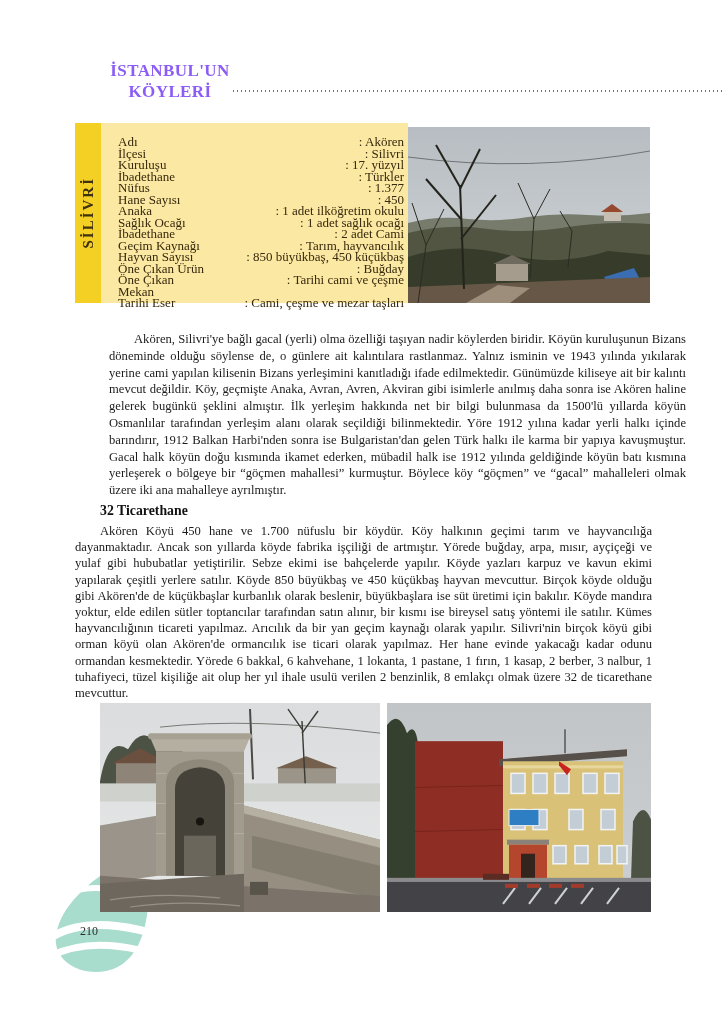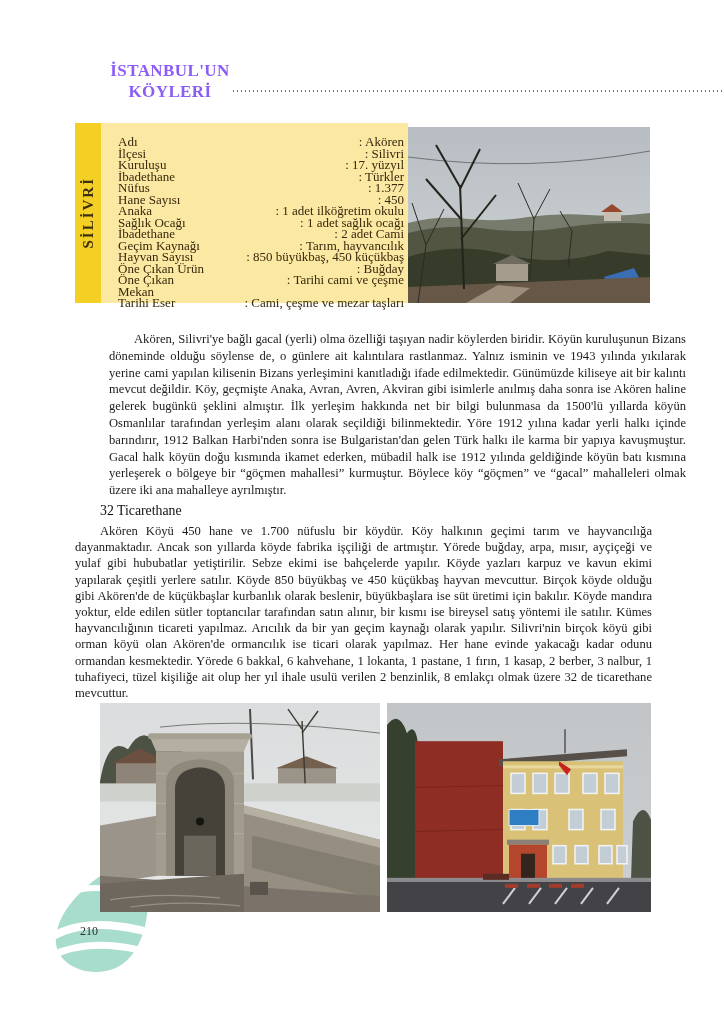--- a/index.html
+++ b/index.html
@@ -41,21 +41,21 @@
   .photo-right{left:387px;top:703px;width:264px;height:209px;}
   
   .para{
     position:absolute;left:75px;width:577px;
     font-size:12.6px;color:#1b1b1b;text-align:justify;text-indent:25px;
   }
   .para-1{top:331px;line-height:16.8px;margin-left:34px;}
   .para-2{top:523px;line-height:16.2px;}
   .section-heading{
     position:absolute;left:100px;top:503px;
-    font-size:13.8px;font-weight:400;color:#101010;
+    font-size:13.8px;font-weight:700;color:#101010;
   }
   
   .logo{position:absolute;left:50px;top:850px;width:132px;height:130px;z-index:1;}
   .logo svg{display:block;width:100%;height:100%;}
   .page-number{
     position:absolute;left:80px;top:924px;z-index:3;
     font-size:12px;color:#2d2d2d;
   }
 </style>
 </head>

